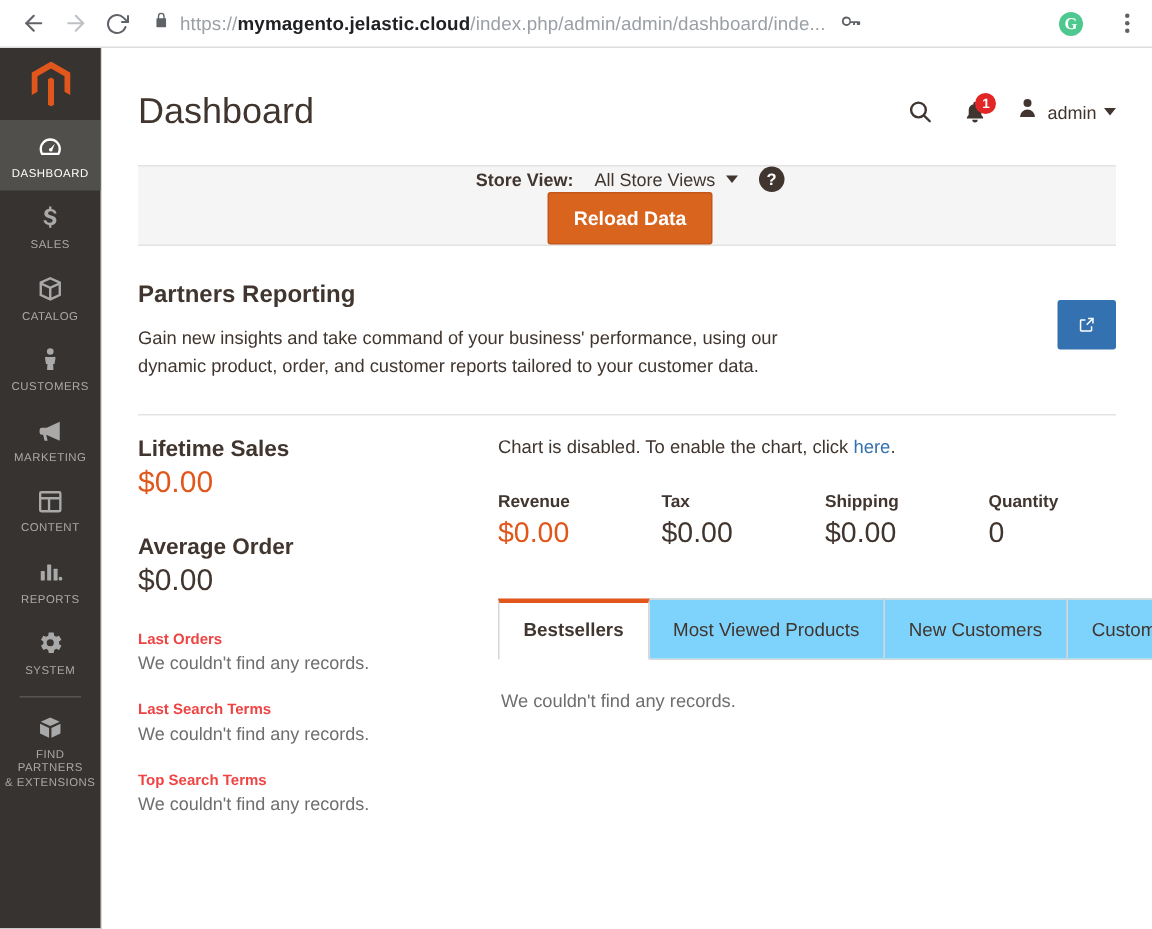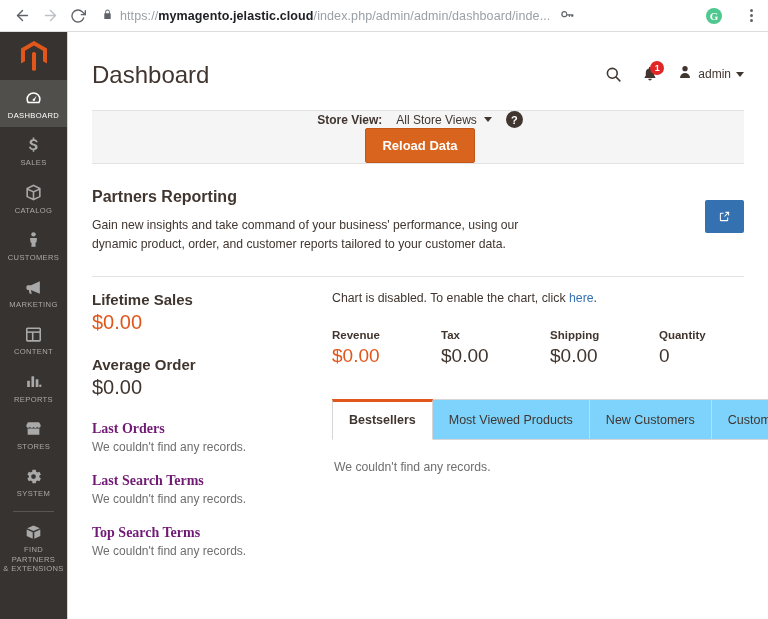--- a/index.html
+++ b/index.html
@@ -199,21 +199,21 @@
   .stat-block { margin-bottom: 22px; }
   .stat-title {
     font-size: 15px; font-weight: 700; color: #41362f;
     margin-bottom: 3px;
   }
   .stat-value { font-size: 20px; font-weight: 400; color: #41362f; }
   .stat-value.accent { color: #e1571b; }
   .stat-empty { font-size: 12px; color: #6e6e6e; margin-top: 2px; }
 
   .list-block { margin-bottom: 19px; }
-  .list-title { font-size: 14px; font-weight: 700; color: #701a75; margin-bottom: 3px; font-family: Liberation Serif, serif; }
+  .list-title { font-size: 10px; font-weight: 700; color: #ef4444; margin-bottom: 3px; }
 
   .chart-note { font-size: 12.3px; color: #41362f; margin-bottom: 24px; }
   .chart-note a { color: #3471b0; text-decoration: none; }
 
   .totals-row { display: flex; gap: 0; margin-bottom: 32px; }
   .total-cell { width: 109px; }
   .total-label { font-size: 11.5px; font-weight: 700; color: #41362f; margin-bottom: 4px; }
   .total-value { font-size: 19px; color: #41362f; font-weight: 400; }
   .total-value.accent { color: #e1571b; }
 
@@ -370,28 +370,20 @@
         <svg width="19" height="19" viewBox="0 0 24 24" fill="currentColor">
             <rect x="4" y="11" width="3.4" height="8" rx=".5"></rect>
             <rect x="9.4" y="5.5" width="3.4" height="13.5" rx=".5"></rect>
             <rect x="14.8" y="9" width="3.4" height="10" rx=".5"></rect>
             <circle cx="20.6" cy="17.4" r="1.6"></circle>
           </svg>
       </span>
       <span class="nav-label">Reports</span>
     </div>
 
-    <div class="nav-item">
-      <span class="ico">
-        <svg width="19" height="19" viewBox="0 0 24 24" fill="currentColor">
-            <path d="M3 7.5 5 4h14l2 3.5v1.2a2.4 2.4 0 0 1-4.5 1.2 2.4 2.4 0 0 1-4.5 0 2.4 2.4 0 0 1-4.5 0A2.4 2.4 0 0 1 3 8.7zM4.6 12h14.8v8H4.6z"></path>
-          </svg>
-      </span>
-      <span class="nav-label">Stores</span>
-    </div>
 
     <div class="nav-item">
       <span class="ico">
         <svg width="19" height="19" viewBox="0 0 24 24" fill="currentColor">
             <path d="M19.4 13a7.6 7.6 0 0 0 0-2l2-1.6-2-3.4-2.4 1a7.6 7.6 0 0 0-1.7-1l-.4-2.6H10.7l-.4 2.6a7.6 7.6 0 0 0-1.7 1l-2.4-1-2 3.4L6.2 11a7.6 7.6 0 0 0 0 2l-2 1.6 2 3.4 2.4-1a7.6 7.6 0 0 0 1.7 1l.4 2.6h4.2l.4-2.6a7.6 7.6 0 0 0 1.7-1l2.4 1 2-3.4zM12 15a3 3 0 1 1 0-6 3 3 0 0 1 0 6z"></path>
           </svg>
       </span>
       <span class="nav-label">System</span>
     </div>
 

